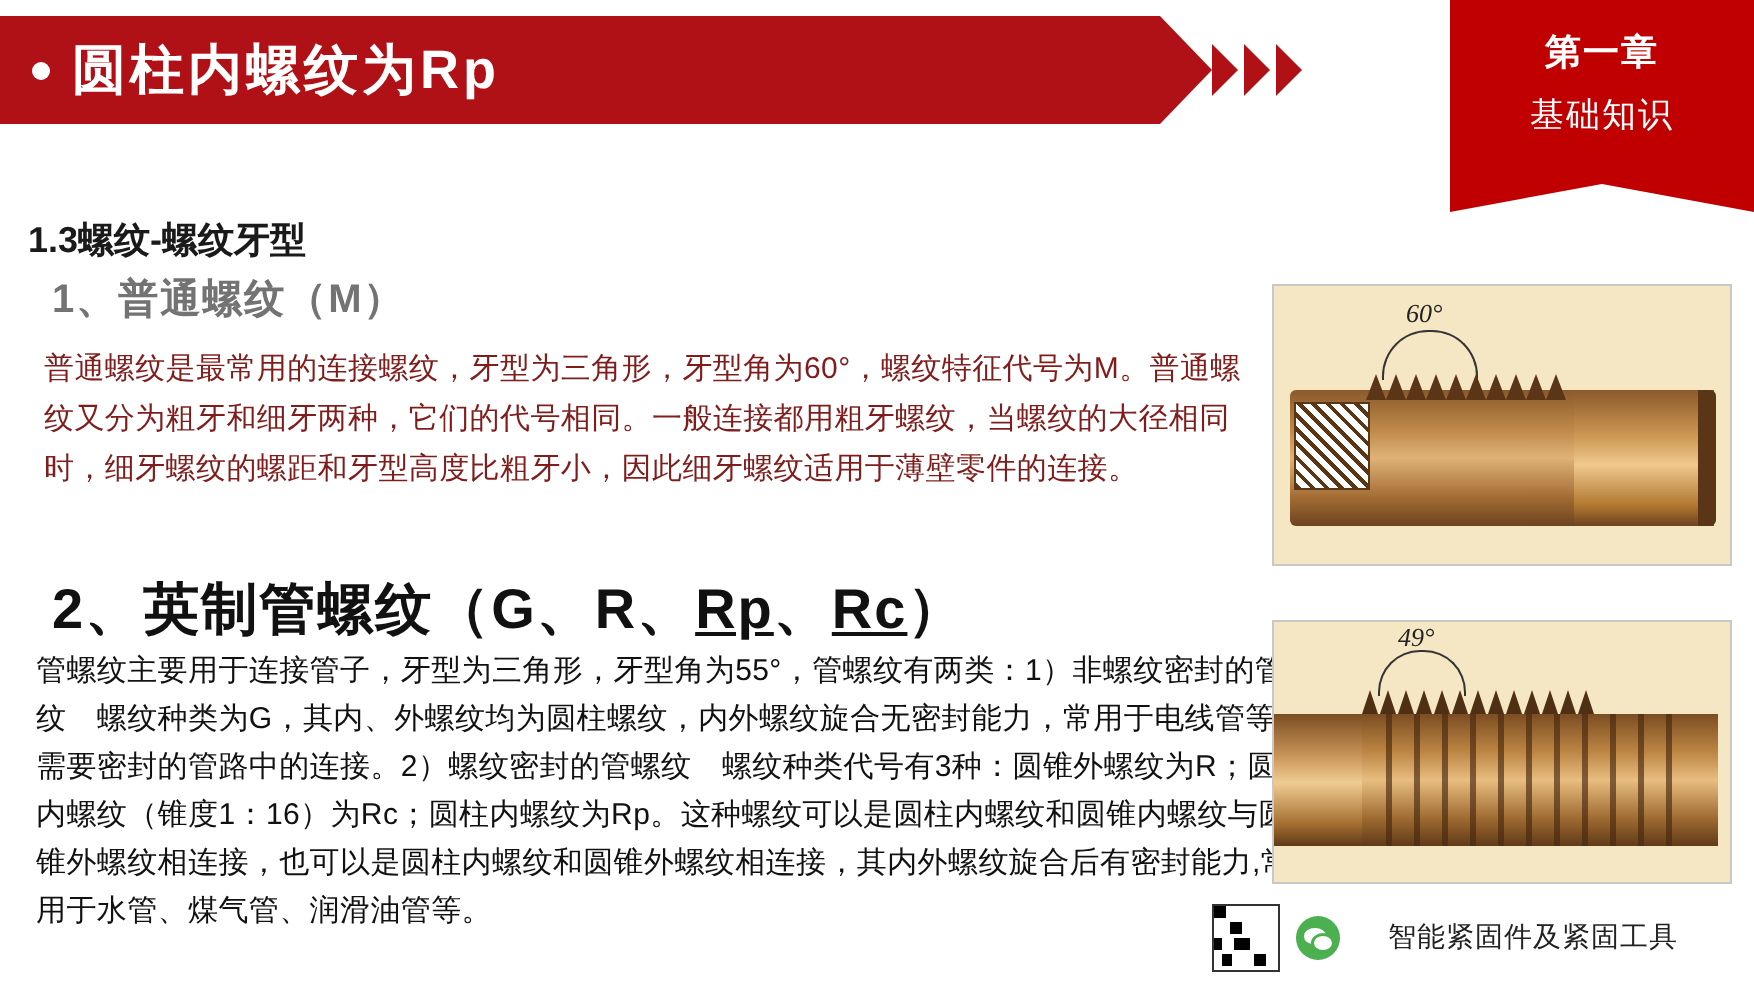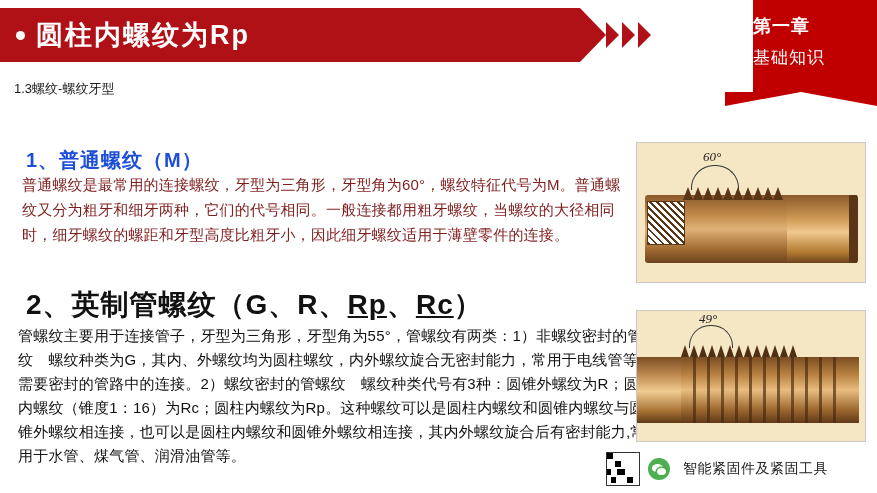--- a/index.html
+++ b/index.html
@@ -72,24 +72,25 @@
   }
   .chev1 { left: 606px; }
   .chev2 { left: 622px; }
   .chev3 { left: 638px; }
 
   
   .chapter-badge {
     position: absolute;
     right: 0;
     top: 0;
-    width: 124px;
+    width: 152px;
     height: 92px;
     background: #c00000;
     color: #ffffff;
+    text-align: center;
   }
   .chapter-badge .c-title {
     margin-top: 14px;
     font-size: 18px;
     font-weight: bold;
     letter-spacing: 1px;
   }
   .chapter-badge .c-sub {
     margin-top: 8px;
     font-size: 17px;
@@ -103,36 +104,35 @@
     height: 0;
     border-left: 76px solid #c00000;
     border-right: 76px solid #c00000;
     border-bottom: 14px solid transparent;
   }
 
   
   .section-label {
     position: absolute;
     left: 14px;
-    top: 80px;
-    font-size: 13px;
-    font-weight: normal;
+    top: 108px;
+    font-size: 18px;
+    font-weight: bold;
     color: #1a1a1a;
   }
 
   
   .heading-1 {
     position: absolute;
     left: 26px;
     top: 136px;
     font-size: 20px;
     font-weight: bold;
-    color: #1d4ed8;
+    color: #737373;
     letter-spacing: 1px;
-    margin-top: 11px;
   }
   .para-1 {
     position: absolute;
     left: 22px;
     top: 172px;
     width: 600px;
     font-size: 15px;
     color: #7f1d1d;
     line-height: 25px;
     letter-spacing: 0.2px;
@@ -315,21 +315,21 @@
   .wechat-icon::after {
     content: "";
     position: absolute;
     left: 9px; top: 10px;
     width: 9px; height: 7px;
     background: #ffffff;
     border-radius: 50%;
     box-shadow: 0 0 0 1.5px #4caf50;
   }
   .footer-text {
-    margin-left: 13px;
+    margin-left: 24px;
     font-size: 14px;
     color: #222222;
     letter-spacing: 0.5px;
     text-align: right;
   }
 </style>
 </head>
 <body>
 
 <div class="header">

